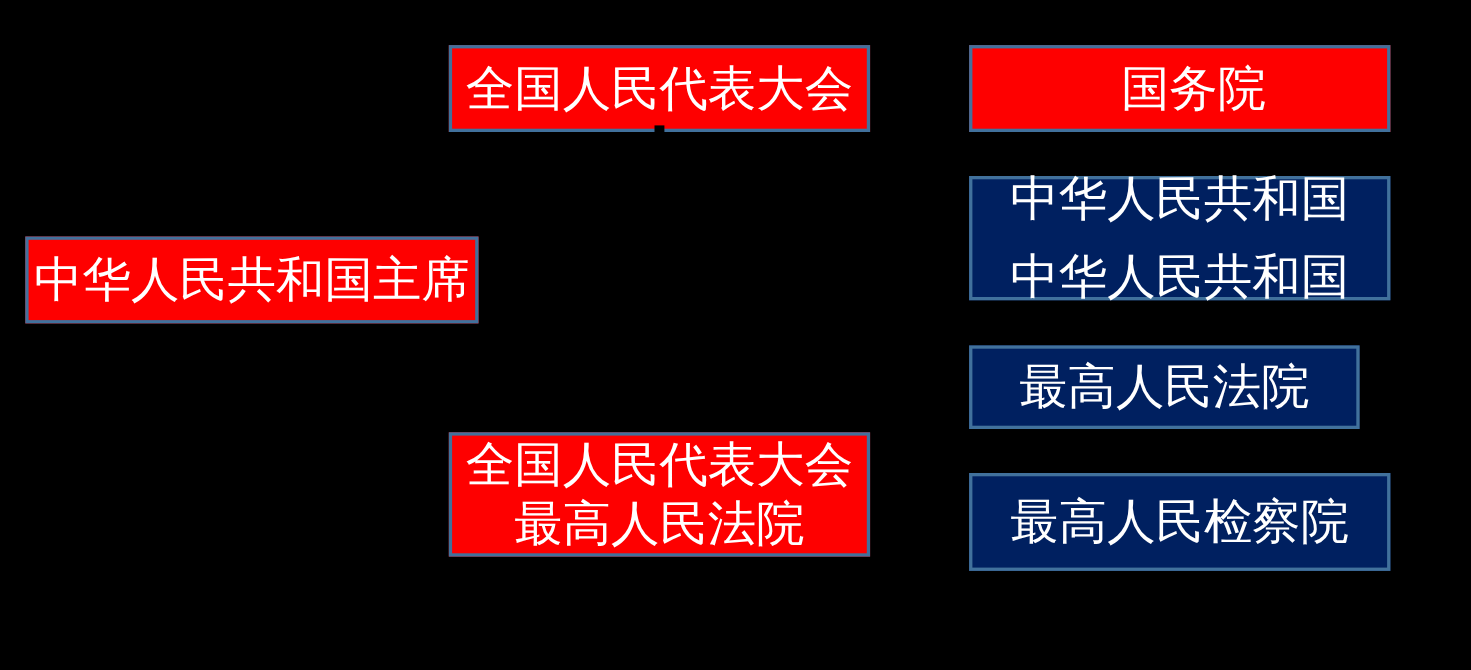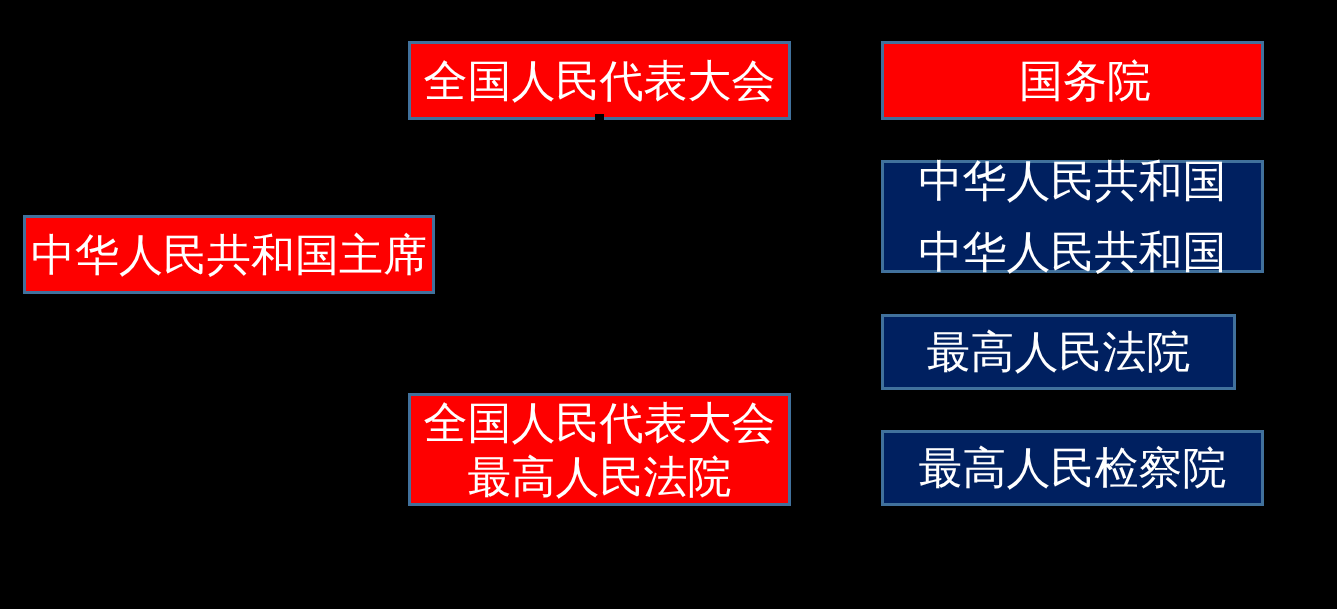--- a/index.html
+++ b/index.html
@@ -35,21 +35,21 @@
   .node .line:empty{display:none;}
   .fill-red{background:var(--red);}
   .fill-navy{background:var(--navy);gap:17px;}
 
   .b-npc   {left:408px; top:41px;  width:383px; height:79px;}
   .b-sc    {left:881px; top:41px;  width:383px; height:79px;padding-left:25px;}
   .b-pres  {left:23px;  top:215px; width:412px; height:79px;}
   .b-cmc   {left:881px; top:160px; width:383px; height:113px;}
   .b-court {left:881px; top:314px; width:355px; height:76px;}
   .b-npcsc {left:408px; top:393px; width:383px; height:113px;}
-  .b-proc  {left:881px; top:430px; width:383px; height:76px;}
+  .b-proc  {left:881px; top:430px; width:383px; height:89px;}
 
   .arrow-tip{
     position:absolute;
     left:595px; top:114px;
     width:9px; height:7px;
     background:var(--bg);
     z-index:2;
   }
 </style>
 </head>

